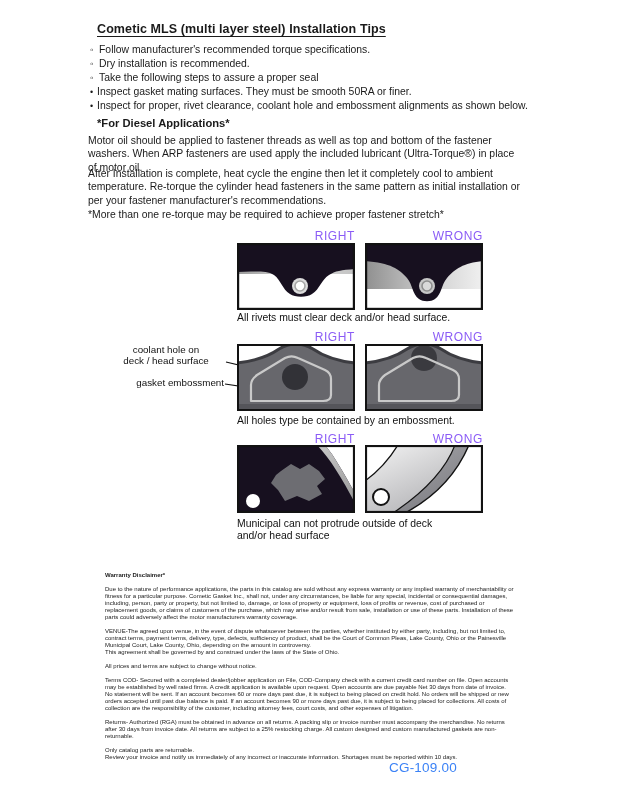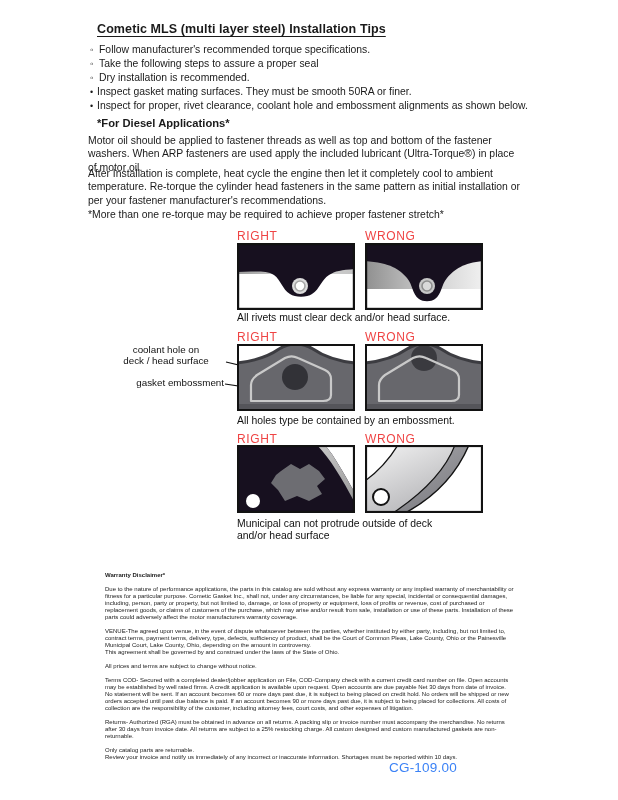--- a/index.html
+++ b/index.html
@@ -17,21 +17,21 @@
   .bullets{left:90px;top:43px;width:470px;font-size:10.4px;line-height:14px;}
   .b-item{position:relative;padding-left:9px;}
   .b-item::before{content:"◦";position:absolute;left:0;top:0;font-size:10px;}
   .sb-item{position:relative;padding-left:7px;}
   .sb-item::before{content:"•";position:absolute;left:0;top:0;font-size:9px;}
   
   .diesel-h{left:97px;top:117px;font-size:11.2px;font-weight:bold;text-align:center;}
   .para{left:88px;width:434px;font-size:10.4px;line-height:13.4px;}
   .p1{top:134px;} .p2{top:167px;} .p3{top:208px;}
   
-  .dg-header{width:118px;text-align:left;font-size:12px;letter-spacing:0.6px;color:#ef4444;}
+  .dg-header{width:118px;text-align:right;font-size:12px;letter-spacing:0.6px;color:#8b5cf6;}
   .dg-caption{font-size:10.4px;line-height:11.5px;color:#111;}
   .img-box{width:118px;}
   .img-box svg{display:block;}
   
   .side-label{left:108px;width:116px;text-align:right;font-size:9.8px;line-height:11px;color:#111;}
   .leader-overlay{left:0;top:0;pointer-events:none;}
   
   .legal{left:105px;top:572px;width:409px;font-size:6px;line-height:7px;color:#222;}
   .legal .lg-h{font-weight:bold;margin-bottom:7px;}
   .legal .lg-p{margin-bottom:7px;}
@@ -39,22 +39,22 @@
   
   .doc-num{left:389px;top:760px;font-size:13.5px;letter-spacing:0.2px;color:#3b82f6;}
 </style>
 </head>
 <body>
 
 <div class="abs title">Cometic MLS (multi layer steel) Installation Tips</div>
 
 <div class="abs bullets">
   <div class="b-item">Follow manufacturer's recommended torque specifications.</div>
+  <div class="b-item">Dry installation is recommended.</div>
   <div class="b-item">Take the following steps to assure a proper seal</div>
-  <div class="b-item">Dry installation is recommended.</div>
   <div class="sb-item">Inspect gasket mating surfaces.  They must be smooth 50RA or finer.</div>
   <div class="sb-item">Inspect for proper, rivet clearance, coolant hole and embossment alignments as shown below.</div>
 </div>
 
 <div class="abs diesel-h">*For Diesel Applications*</div>
 <div class="abs para p1">Motor oil should be applied to fastener threads as well as top and bottom of the fastener washers. When ARP fasteners are used apply the included lubricant (Ultra-Torque®) in place of motor oil.</div>
 <div class="abs para p2">After Installation is complete, heat cycle the engine then let it completely cool to ambient temperature. Re-torque the cylinder head fasteners in the same pattern as initial installation or per your fastener manufacturer's recommendations.</div>
 <div class="abs para p3">*More than one re-torque may be required to achieve proper fastener stretch*</div>
 
 <div class="abs dg-header" style="left:237px;top:229px;">RIGHT</div>

